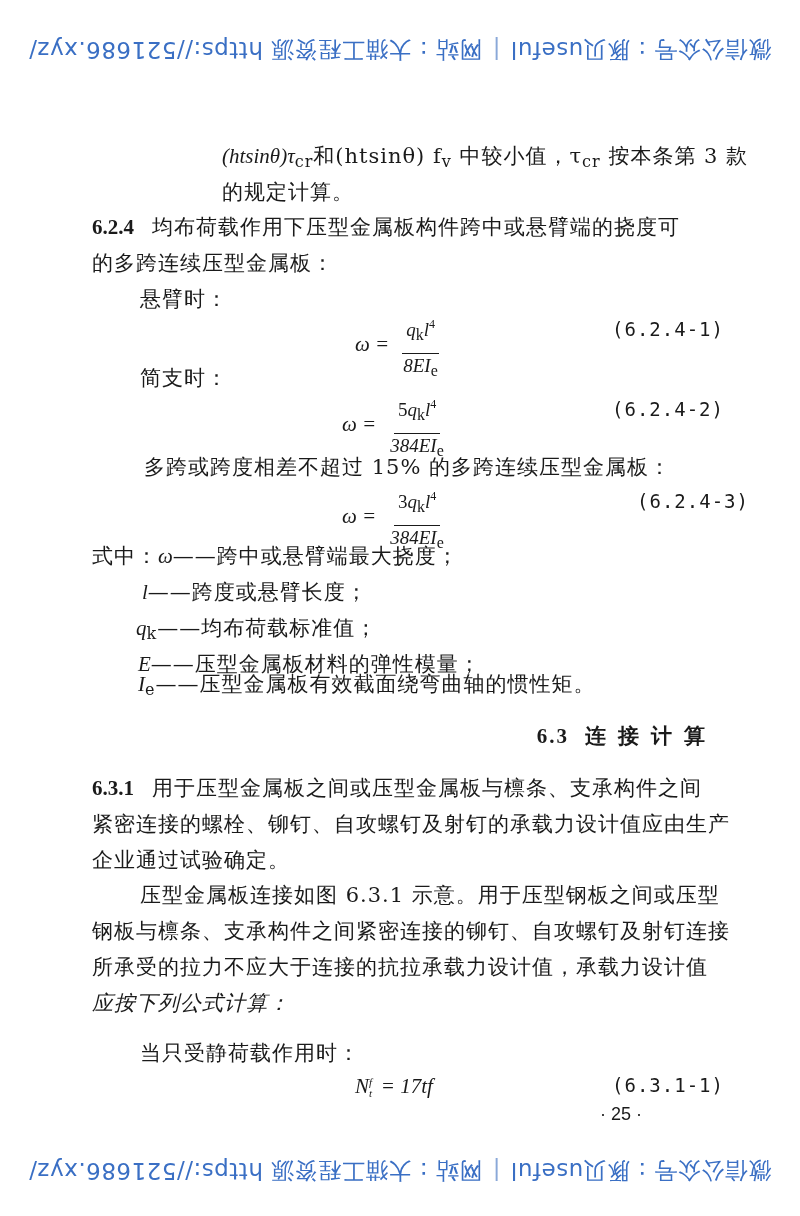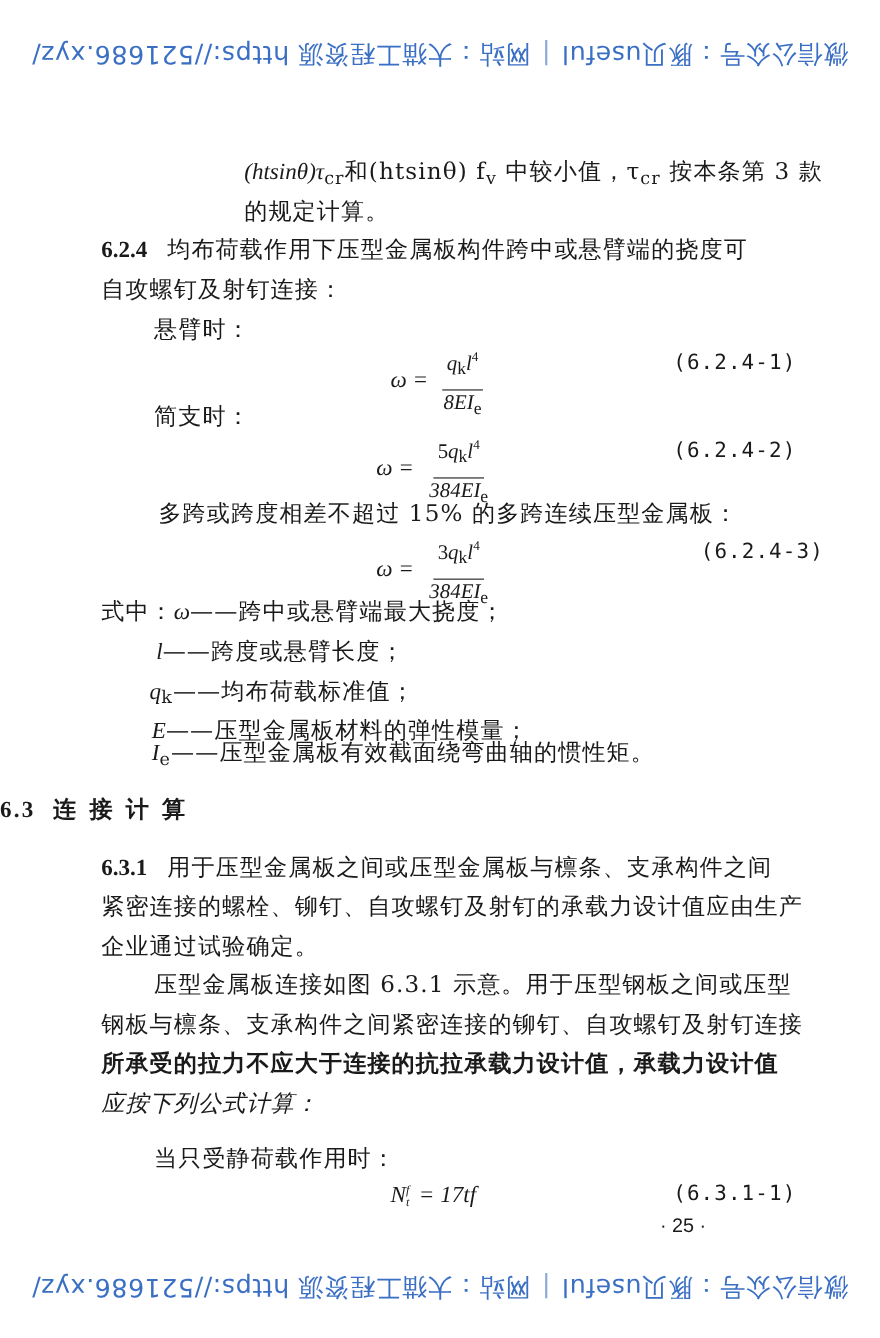--- a/index.html
+++ b/index.html
@@ -17,21 +17,21 @@
   .clause-no { font-weight: bold; font-family: "Liberation Serif", serif; margin-right: 18px; letter-spacing: 0; }
   .math { font-style: italic; font-family: "Liberation Serif", serif; letter-spacing: 0; }
   .sub { font-size: 16px; vertical-align: -4px; font-style: normal; text-align: right; }
   .sup { font-size: 12px; vertical-align: 8px; font-style: normal; }
   .eq { position: absolute; display: flex; align-items: center; font-family: "Liberation Serif", serif; }
   .eq .lhs { font-style: italic; font-size: 21px; margin-right: 10px; }
   .frac { display: inline-flex; flex-direction: column; align-items: center; font-size: 19px; }
   .frac .num { padding: 0 4px; border-bottom: 1.3px solid #1a1a1a; line-height: 36px; font-style: italic; }
   .frac .den { padding: 0 4px; line-height: 24px; font-style: italic; }
   .eqno { position: absolute; font-size: 19px; font-family: "DejaVu Sans Mono", "Liberation Mono", monospace; white-space: nowrap; letter-spacing: 1px; }
-  .section-title { position: absolute; left: 0; width: 717px; text-align: left; font-weight: bold; font-size: 21px; top: 722px; letter-spacing: 2px; }
+  .section-title { position: absolute; left: 0; width: 717px; text-align: right; font-weight: bold; font-size: 21px; top: 722px; letter-spacing: 2px; }
   .section-title .num { font-family: "Liberation Serif", serif; margin-right: 16px; }
   .section-title .txt { letter-spacing: 12px; }
   .page-number { position: absolute; left: 600px; top: 1104px; font-size: 18px; font-family: "Liberation Sans", sans-serif; }
 </style>
 </head>
 <body>
 
 <div class="page">
 
   <div class="watermark wm-top">
@@ -39,21 +39,21 @@
   </div>
 
   <div class="line" style="left:222px; top:142px;">
     <span class="math">(htsinθ)τ</span><span class="sub">cr</span><span>和(htsinθ) f</span><span class="sub">v</span><span> 中较小值，τ</span><span class="sub">cr</span><span> 按本条第 3 款</span>
   </div>
   <div class="line" style="left:222px; top:178px;">的规定计算。</div>
 
   <div class="line" style="left:92px; top:213px;">
     <span class="clause-no">6.2.4</span><span>均布荷载作用下压型金属板构件跨中或悬臂端的挠度可</span>
   </div>
-  <div class="line" style="left:92px; top:249px;">自攻螺钉及射钉连接：</div>
+  <div class="line" style="left:92px; top:249px;">的多跨连续压型金属板：</div>
   <div class="line" style="left:140px; top:285px;">悬臂时：</div>
 
   <div class="eq" style="left:355px; top:306px;">
     <span class="lhs">ω =</span>
     <span class="frac">
       <span class="num"><span>q</span><span class="sub">k</span><span>l</span><span class="sup">4</span></span>
       <span class="den"><span>8EI</span><span class="sub">e</span></span>
     </span>
   </div>
   <div class="eqno" style="left:612px; top:318px;">(6.2.4-1)</div>
@@ -101,21 +101,21 @@
   </div>
 
   <div class="line" style="left:92px; top:774px;">
     <span class="clause-no">6.3.1</span><span>用于压型金属板之间或压型金属板与檩条、支承构件之间</span>
   </div>
   <div class="line" style="left:92px; top:810px;">紧密连接的螺栓、铆钉、自攻螺钉及射钉的承载力设计值应由生产</div>
   <div class="line" style="left:92px; top:846px;">企业通过试验确定。</div>
 
   <div class="line" style="left:140px; top:881px;">压型金属板连接如图 6.3.1 示意。用于压型钢板之间或压型</div>
   <div class="line" style="left:92px; top:917px;">钢板与檩条、支承构件之间紧密连接的铆钉、自攻螺钉及射钉连接</div>
-  <div class="line" style="left:92px; top:953px;font-weight:bold;">所承受的拉力不应大于连接的抗拉承载力设计值，承载力设计值</div>
+  <div class="line" style="left:92px; top:953px;">所承受的拉力不应大于连接的抗拉承载力设计值，承载力设计值</div>
   <div class="line" style="left:92px; top:989px;font-style:italic;">应按下列公式计算：</div>
 
   <div class="line" style="left:140px; top:1039px;">当只受静荷载作用时：</div>
 
   <div class="line" style="left:355px; top:1072px;">
     <span class="math">N</span><span style="display:inline-flex;flex-direction:column;vertical-align:middle;font-size:11px;line-height:11px;font-style:italic;font-family:'Liberation Serif',serif;">
         <span>f</span>
         <span>t</span>
       </span> <span class="math">= 17tf</span>
   </div>

